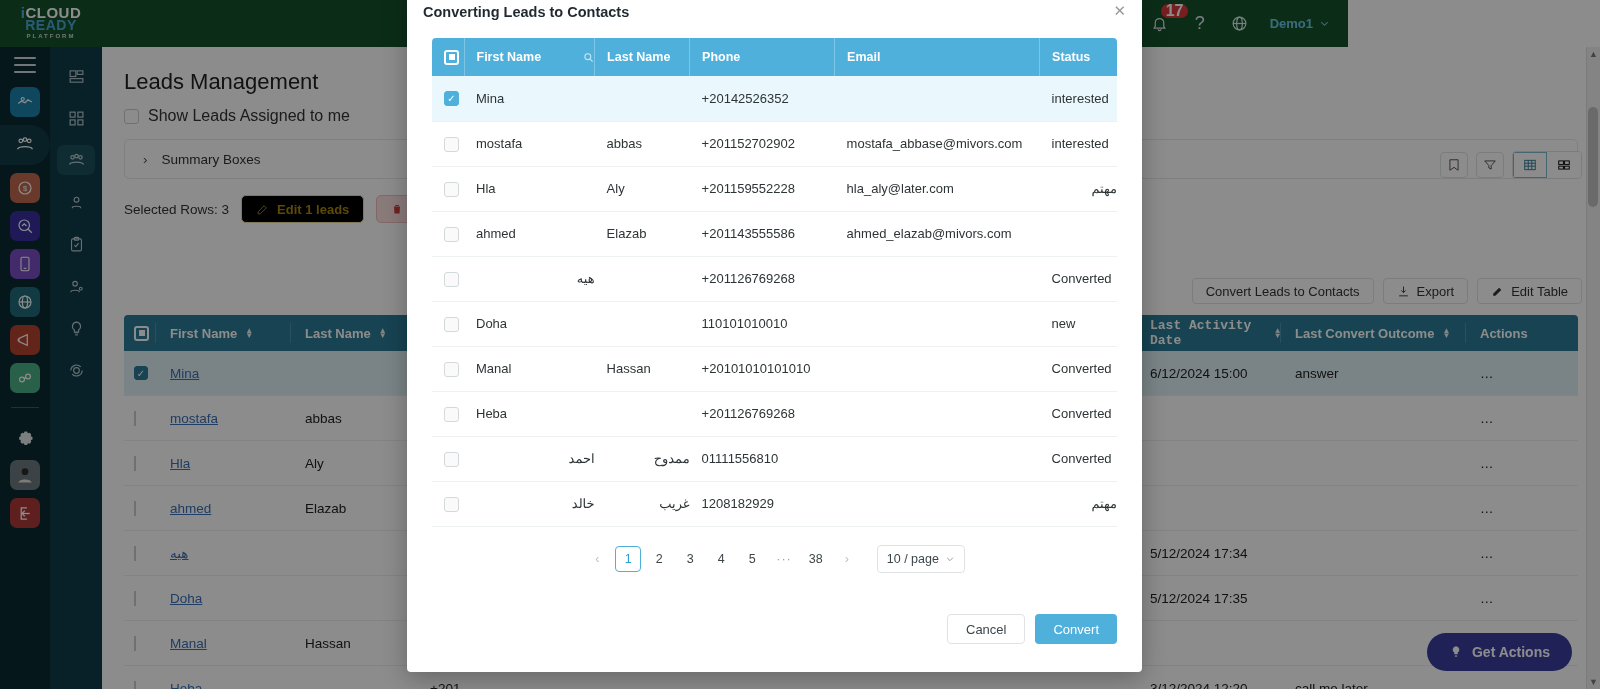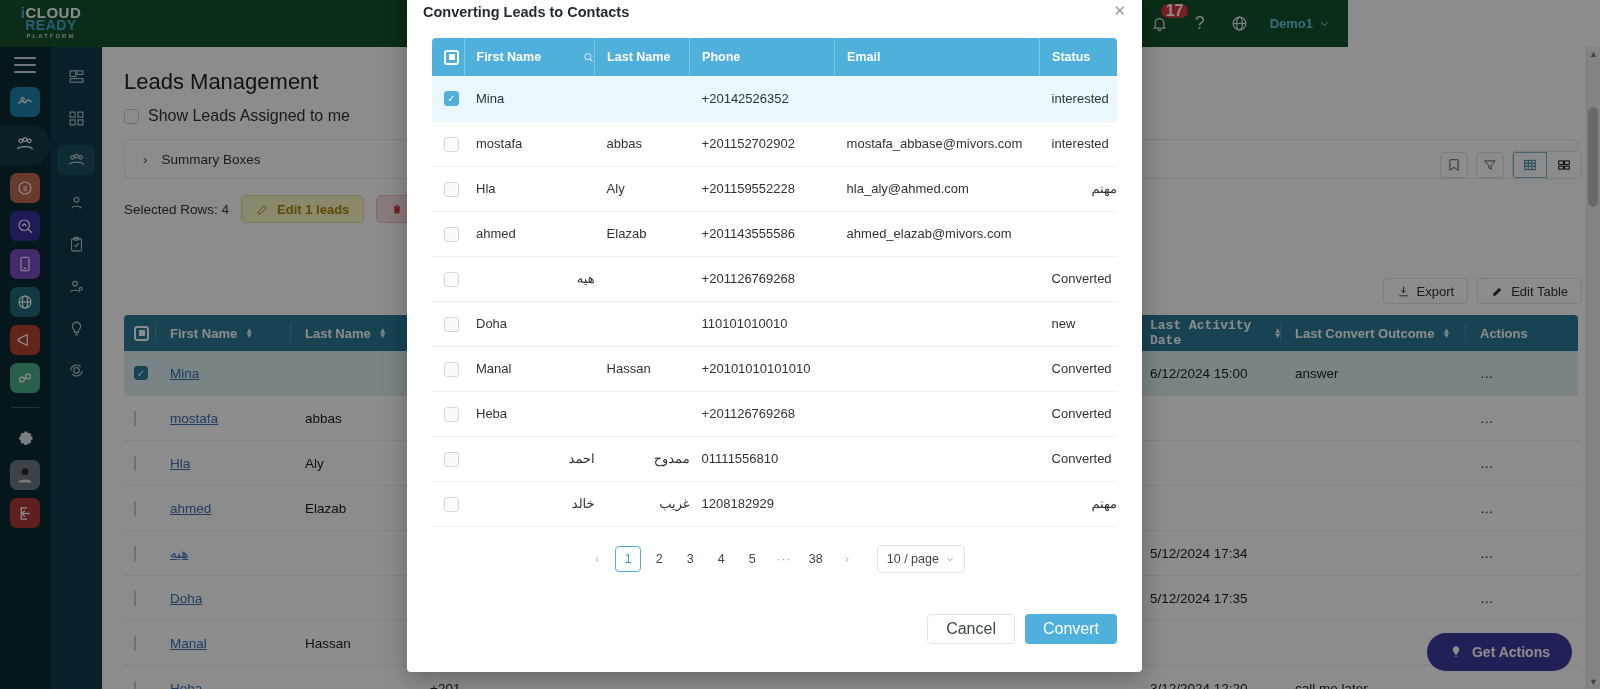--- a/index.html
+++ b/index.html
@@ -62,21 +62,21 @@
   .content { position:absolute; top:47px; left:102px; width: 1498px; height: 642px; background:#ffffff; overflow:hidden;}
   .pagetitle { font-size: 22px; color:#222; margin: 22px 0 0 22px; font-weight: 400;}
   .chkrow { display:flex; align-items:center; gap:9px; margin: 12px 0 0 22px;}
   .sqbox { width:15px; height:15px; border:1px solid #c9ced1; border-radius:3px; background:#fff;}
   .chkrow span { font-size:16px; color:#333;}
   .summary { margin: 14px 22px 0 22px; height: 40px; border:1px solid #e4e7e9; border-radius: 5px;
              display:flex; align-items:center; gap: 14px; padding-left: 18px; color:#333; font-size:13.5px;}
   .selrow { display:flex; align-items:center; gap:12px; margin: 16px 0 0 22px;}
   .selrow .lbl { font-size:13.5px; color:#333;}
   .pill { height:28px; border-radius:5px; display:flex; align-items:center; gap:8px; padding: 0 14px; font-size:13px; font-weight:600;}
-  .pill.edit { background:#fef9c3; border:1px solid #e8dca0; color:#a8860b;align-items:center;}
+  .pill.edit { background:#000000; border:1px solid #e8dca0; color:#a8860b;align-items:center;}
   .pill.del { background:#fbe0e0; border:1px solid #f0bcbc; color:#d03a3a;}
 
   .tb-right { position:absolute; right: 18px; top: 22px; display:flex; gap:10px;}
   .btn-primary { height:28px; background:#2b7b95; color:#fff; border-radius:4px; display:flex; align-items:center;
                  gap:7px; padding: 0 14px; font-size:13px;}
   .btn-outline { height:28px; background:#fff; color:#2b7b95; border:1px solid #8fbccb; border-radius:4px;
                  display:flex; align-items:center; gap:7px; padding:0 14px; font-size:13px;}
   .iconrow { position:absolute; right:18px; top: 104px; display:flex; gap:8px; align-items:center;}
   .sqbtn { width:28px; height:26px; border:1px solid #dfe3e5; border-radius:4px; background:#fff;
            display:flex; align-items:center; justify-content:center; color:#4a4a4a;}
@@ -145,21 +145,21 @@
   .pager { display:flex; align-items:center; justify-content:center; gap: 5px; margin-top: 18px;}
   .pg { min-width:26px; height:26px; border-radius:4px; display:flex; align-items:center; justify-content:center;
         font-size:12.5px; color:#3d464b; padding: 0 6px;}
   .pg.cur { border:1px solid #4FB0DC; color:#2b9fd0; }
   .pg.arrow { color:#b9c0c4;}
   .pg.dots { color:#9aa2a6; letter-spacing:1px;}
   .perpage { margin-left: 12px; width: 88px; height:28px; border:1px solid #dfe3e5; border-radius:4px;
              display:flex; align-items:center; justify-content:space-between; padding: 0 9px; font-size:12.5px; color:#3d464b;}
 
   .modal-foot { height: 74px; display:flex; align-items:center; justify-content:flex-end; gap:10px; padding: 0 25px 12px 0;}
-  .mbtn { height:30px; border-radius:4px; font-size:16px; display:flex; align-items:center; justify-content:center; padding: 0 18px;}
+  .mbtn { height:30px; border-radius:4px; font-size:13px; display:flex; align-items:center; justify-content:center; padding: 0 18px;}
   .mbtn.cancel { background:#fff; border:1px solid #dfe3e5; color:#3d464b;}
   .mbtn.convert { background:#4FB0DC; color:#fff;}
   svg { display:block; }
 </style>
 </head>
 <body>
 
 <div id="root">
 
   <div id="app-bg">
@@ -366,21 +366,21 @@
         <span class="sqbox"></span>
         <span>Show Leads Assigned to me</span>
       </div>
 
       <div class="summary">
         <span style="color:#555;">›</span>
         <span>Summary Boxes</span>
       </div>
 
       <div class="selrow">
-        <span class="lbl">Selected Rows: 4</span>
+        <span class="lbl">Selected Rows: 3</span>
         <div class="pill edit">
           <svg width="13" height="13" viewBox="0 0 24 24" fill="none" stroke="currentColor" stroke-width="1.8">
               <path d="M4 20h4L19 9l-4-4L4 16z"></path>
             </svg>
           <span>Edit 1 leads</span>
         </div>
         <div class="pill del">
           <svg width="12" height="12" viewBox="0 0 24 24" fill="currentColor">
               <path d="M6 7h12l-1 14H7zM9 4h6l1 2H8z"></path>
             </svg>
@@ -415,20 +415,23 @@
                 <rect x="3" y="5" width="8" height="6"></rect>
                 <rect x="13" y="5" width="8" height="6"></rect>
                 <rect x="3" y="14" width="8" height="5"></rect>
                 <rect x="13" y="14" width="8" height="5"></rect>
               </svg>
           </div>
         </div>
       </div>
 
       <div class="act2row">
+        <div class="obtn">
+          <span>Convert Leads to Contacts</span>
+        </div>
         <div class="obtn">
           <svg width="13" height="13" viewBox="0 0 24 24" fill="none" stroke="currentColor" stroke-width="1.7">
               <line x1="12" y1="3" x2="12" y2="14"></line>
               <polyline points="8,10 12,14 16,10"></polyline>
               <line x1="4" y1="20" x2="20" y2="20"></line>
             </svg>
           <span>Export</span>
         </div>
         <div class="obtn">
           <svg width="13" height="13" viewBox="0 0 24 24" fill="currentColor">
@@ -619,21 +622,21 @@
               <td>abbas</td>
               <td>+201152702902</td>
               <td>mostafa_abbase@mivors.com</td>
               <td>interested</td>
             </tr>
             <tr>
               <td><span class="mcbx"></span></td>
               <td>Hla</td>
               <td>Aly</td>
               <td>+201159552228</td>
-              <td>hla_aly@ahmed.com</td>
+              <td>hla_aly@later.com</td>
               <td class="rtl">مهتم</td>
             </tr>
             <tr>
               <td><span class="mcbx"></span></td>
               <td>ahmed</td>
               <td>Elazab</td>
               <td>+201143555586</td>
               <td>ahmed_elazab@mivors.com</td>
               <td></td>
             </tr>

